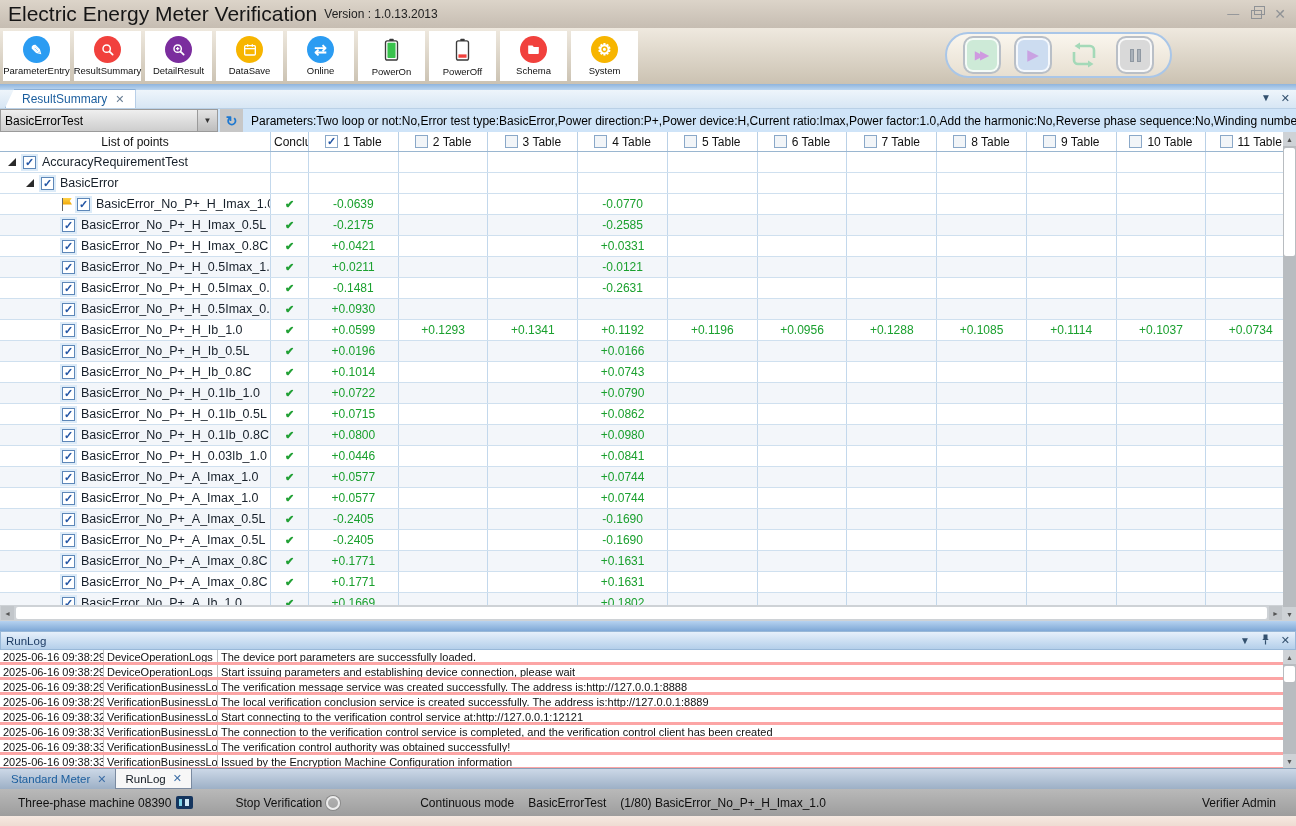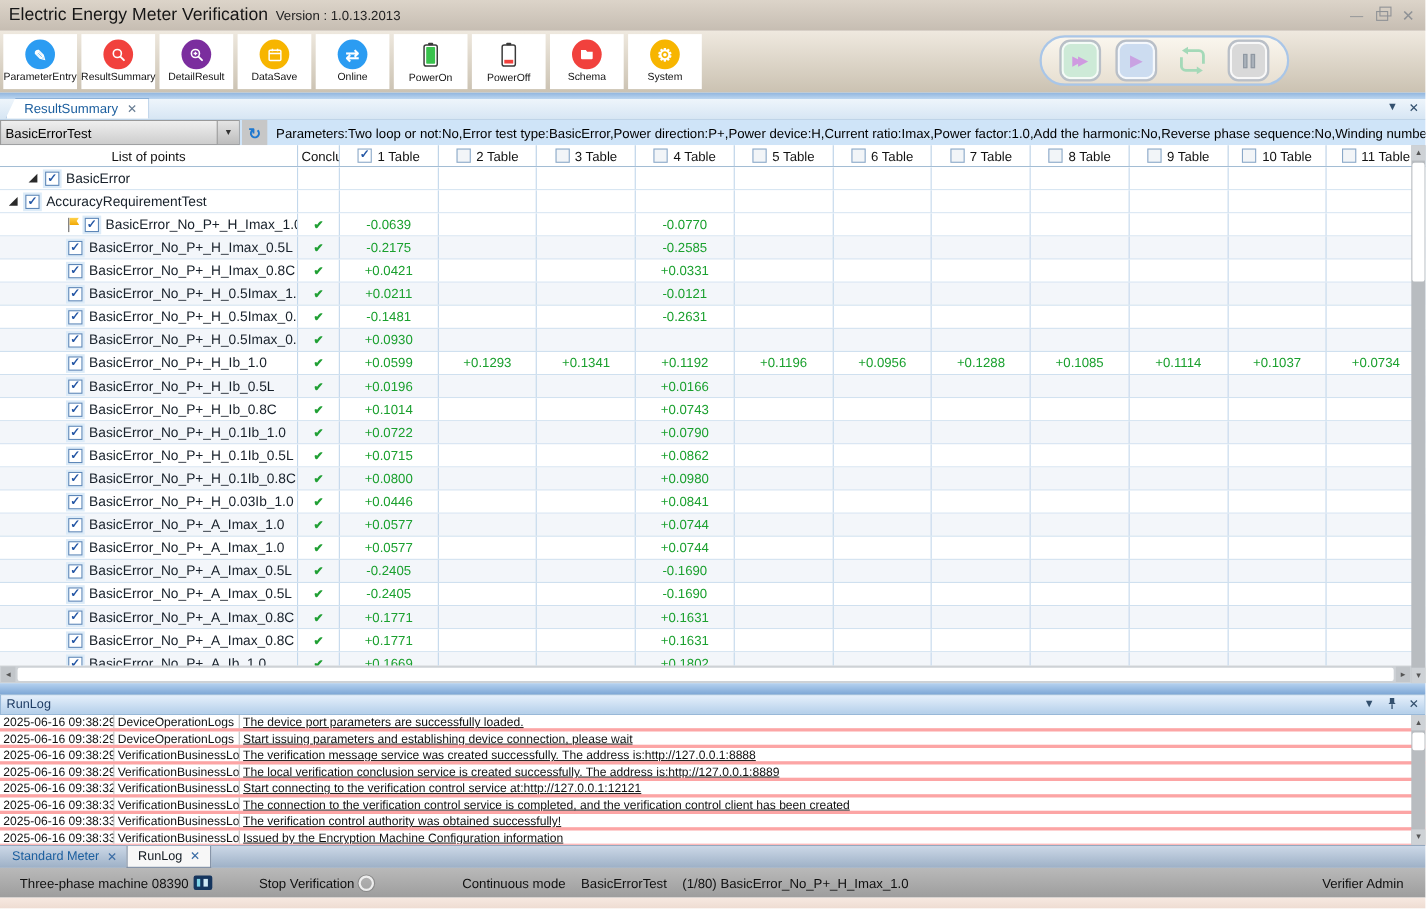--- a/index.html
+++ b/index.html
@@ -2,21 +2,21 @@
 <html><head>
 <meta charset="utf-8">
 <style>
   * { box-sizing: border-box; margin: 0; padding: 0; }
   html,body { width:1296px; height:826px; overflow:hidden; }
   body { font-family:"Liberation Sans", sans-serif; font-size:12px; color:#111; background:#fff; }
   .app { position:relative; width:1296px; height:826px; overflow:hidden; }
 
   
   .titlebar { height:28px; background:linear-gradient(#dcd4c9,#c6bdb2); display:flex; align-items:center; padding-left:8px; }
-  .title { font-size:16px; color:#151515; }
+  .title { font-size:21px; color:#151515; }
   .version { font-size:12px; color:#222; margin-left:7px; }
   .wincontrols { margin-left:auto; margin-right:10px; display:flex; gap:12px; align-items:center; }
   .wc { color:#8f9296; font-size:12px; cursor:default; line-height:1; }
   .wc-restore { position:relative; width:11px; height:9px; border:1.4px solid #8f9296; background:transparent; }
   .wc-restore::before { content:''; position:absolute; left:2px; top:-5px; width:9px; height:7px; border:1.4px solid #8f9296; }
 
   
   .toolbar { height:56px; background:linear-gradient(#efe9df,#cbc2b2); display:flex; align-items:center; padding:2px 3px; position:relative; }
   .toolbtn { width:67px; height:50px; background:#fff; margin-right:4px; display:flex; flex-direction:column; align-items:center; justify-content:center; gap:2px; cursor:pointer; }
   .ico { width:27px; height:27px; border-radius:50%; display:flex; align-items:center; justify-content:center; color:#fff; }
@@ -284,43 +284,43 @@
             <span class="hl">10 Table</span>
           </div>
           <div class="hcell">
             <span class="cb"></span>
             <span class="hl">11 Table</span>
           </div>
         </div>
     </div>
     <div class="tbody">
         <div class="trow">
+          <div class="cell name w-name lv0">
+            <span class="tri"></span>
+            <span class="cb on tcb"></span>
+            <span class="tname">AccuracyRequirementTest</span>
+          </div>
+          <div class="cell concl w-concl"></div>
+          <div class="cell vcell"></div>
+          <div class="cell vcell"></div>
+          <div class="cell vcell"></div>
+          <div class="cell vcell"></div>
+          <div class="cell vcell"></div>
+          <div class="cell vcell"></div>
+          <div class="cell vcell"></div>
+          <div class="cell vcell"></div>
+          <div class="cell vcell"></div>
+          <div class="cell vcell"></div>
+          <div class="cell vcell"></div>
+        </div>
+        <div class="trow">
           <div class="cell name w-name lv1">
             <span class="tri"></span>
             <span class="cb on tcb"></span>
             <span class="tname">BasicError</span>
-          </div>
-          <div class="cell concl w-concl"></div>
-          <div class="cell vcell"></div>
-          <div class="cell vcell"></div>
-          <div class="cell vcell"></div>
-          <div class="cell vcell"></div>
-          <div class="cell vcell"></div>
-          <div class="cell vcell"></div>
-          <div class="cell vcell"></div>
-          <div class="cell vcell"></div>
-          <div class="cell vcell"></div>
-          <div class="cell vcell"></div>
-          <div class="cell vcell"></div>
-        </div>
-        <div class="trow">
-          <div class="cell name w-name lv0">
-            <span class="tri"></span>
-            <span class="cb on tcb"></span>
-            <span class="tname">AccuracyRequirementTest</span>
           </div>
           <div class="cell concl w-concl"></div>
           <div class="cell vcell"></div>
           <div class="cell vcell"></div>
           <div class="cell vcell"></div>
           <div class="cell vcell"></div>
           <div class="cell vcell"></div>
           <div class="cell vcell"></div>
           <div class="cell vcell"></div>
           <div class="cell vcell"></div>

